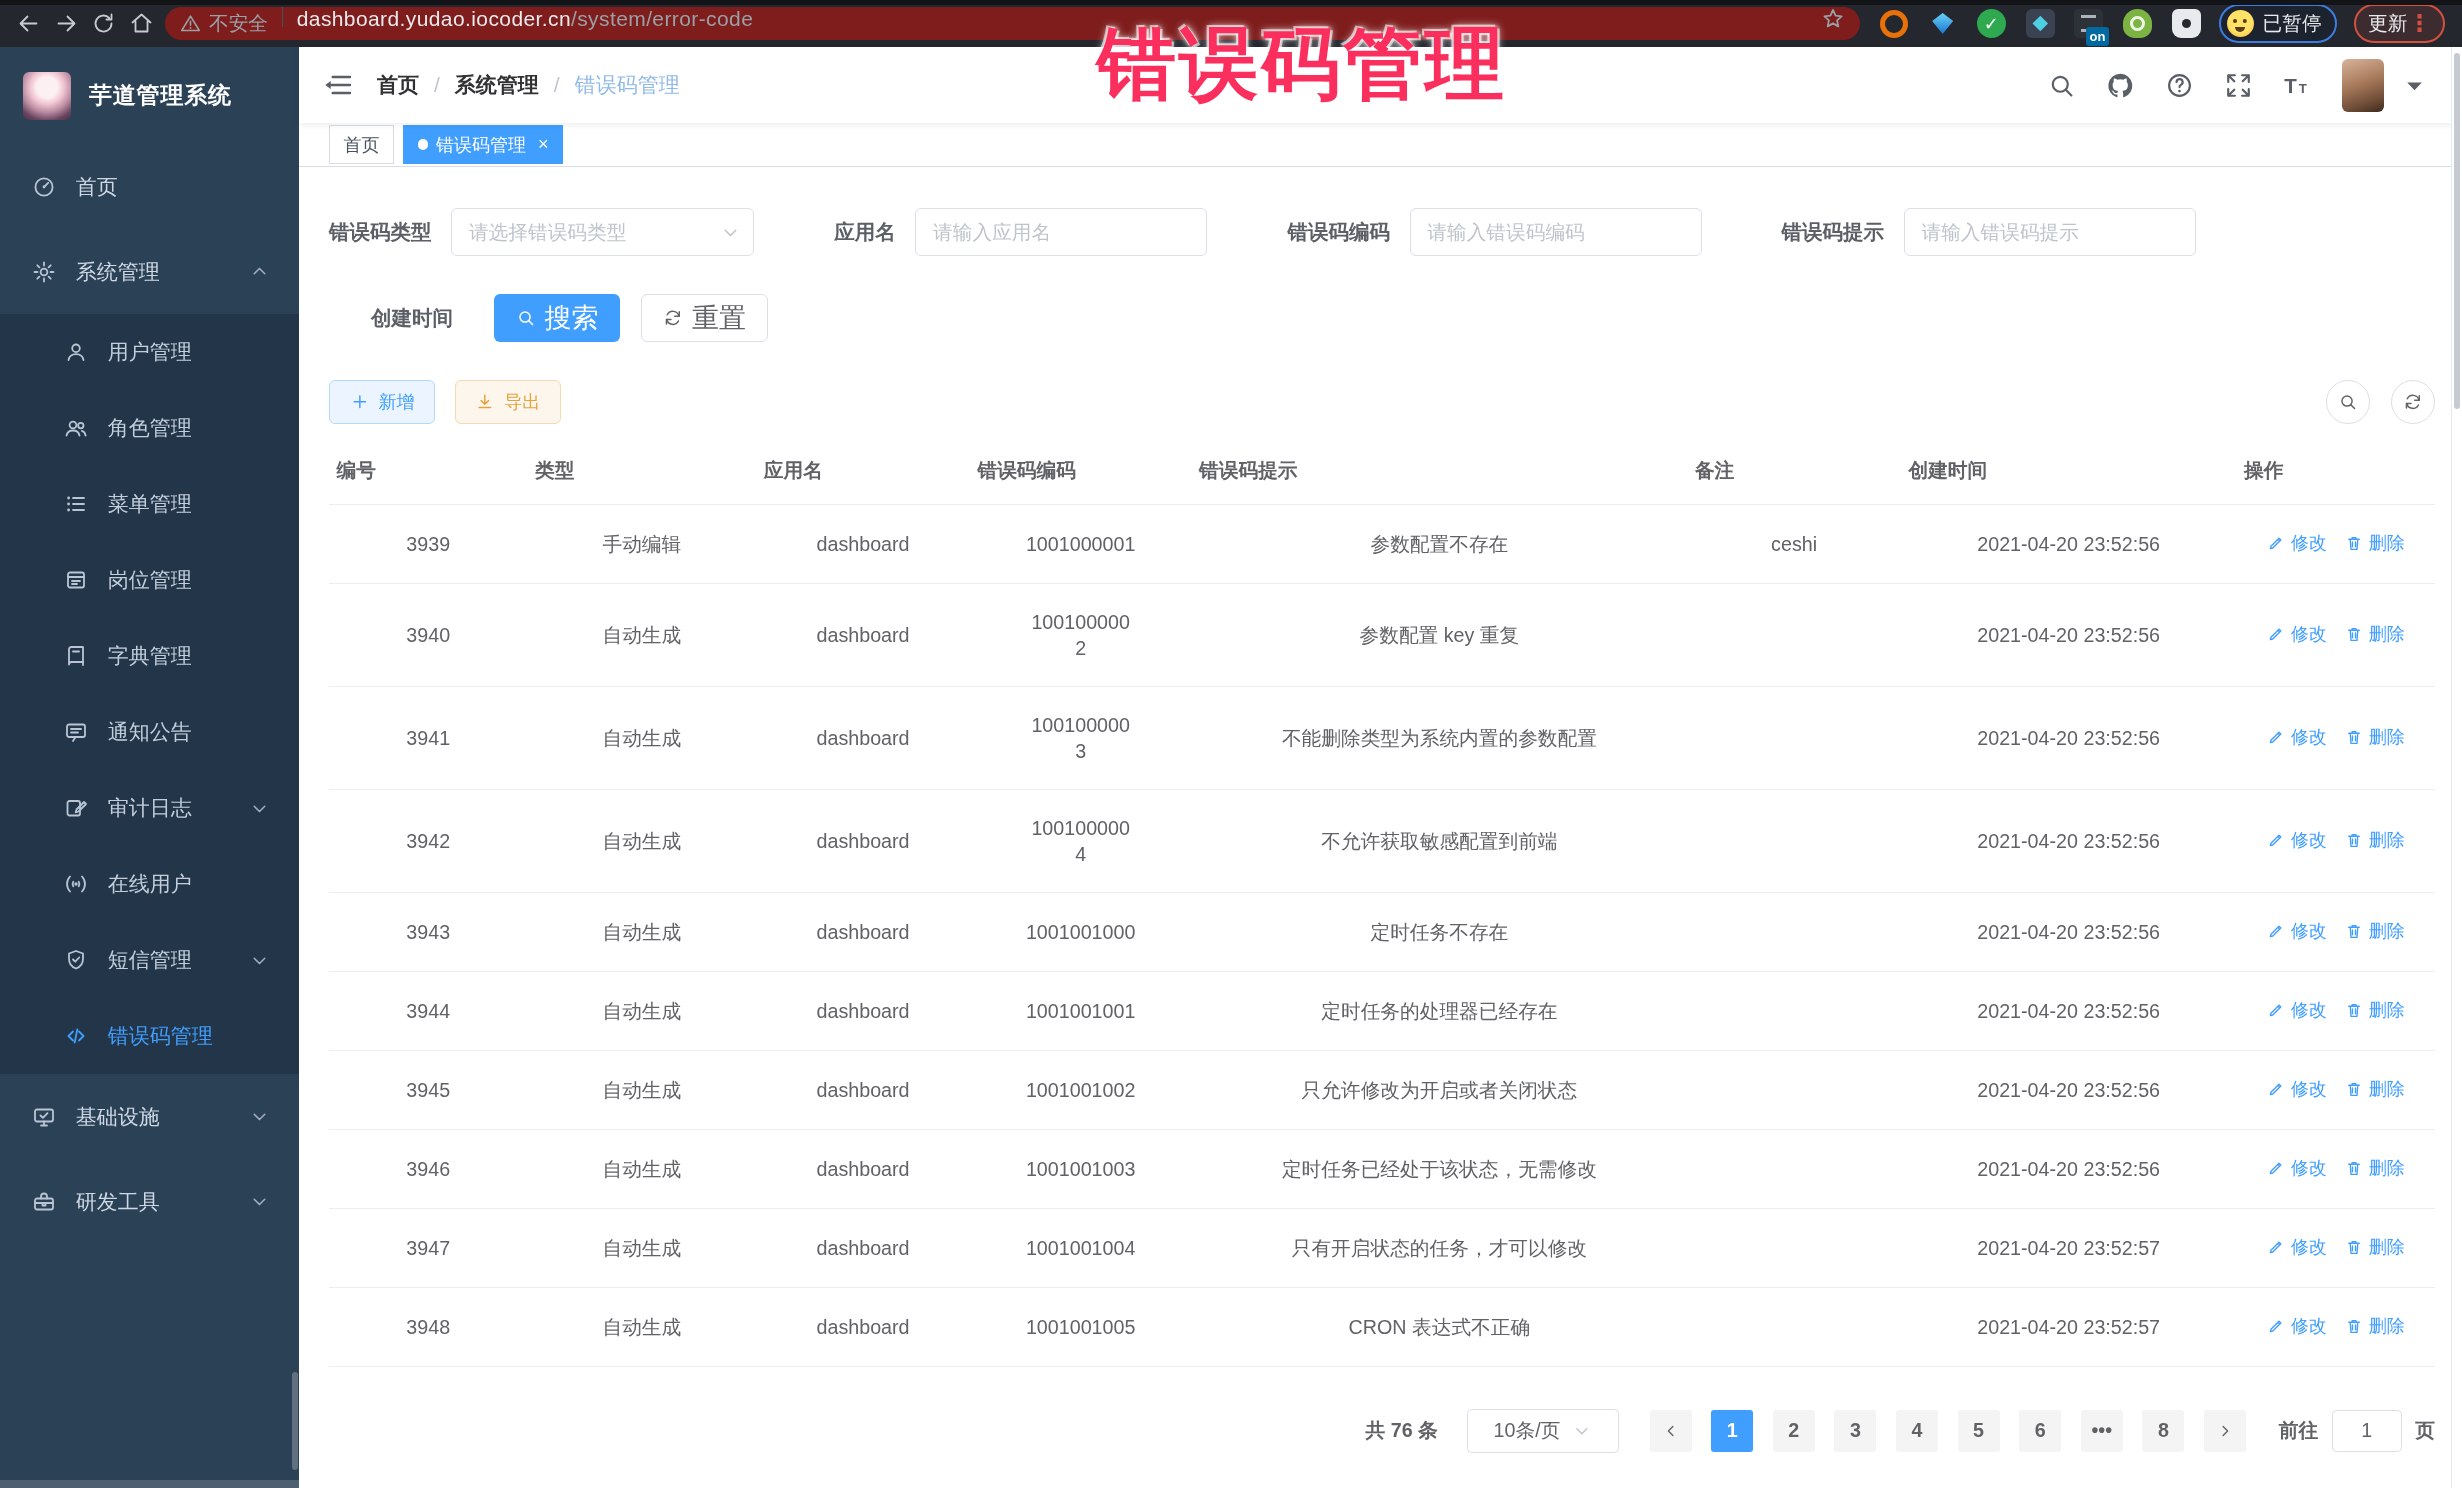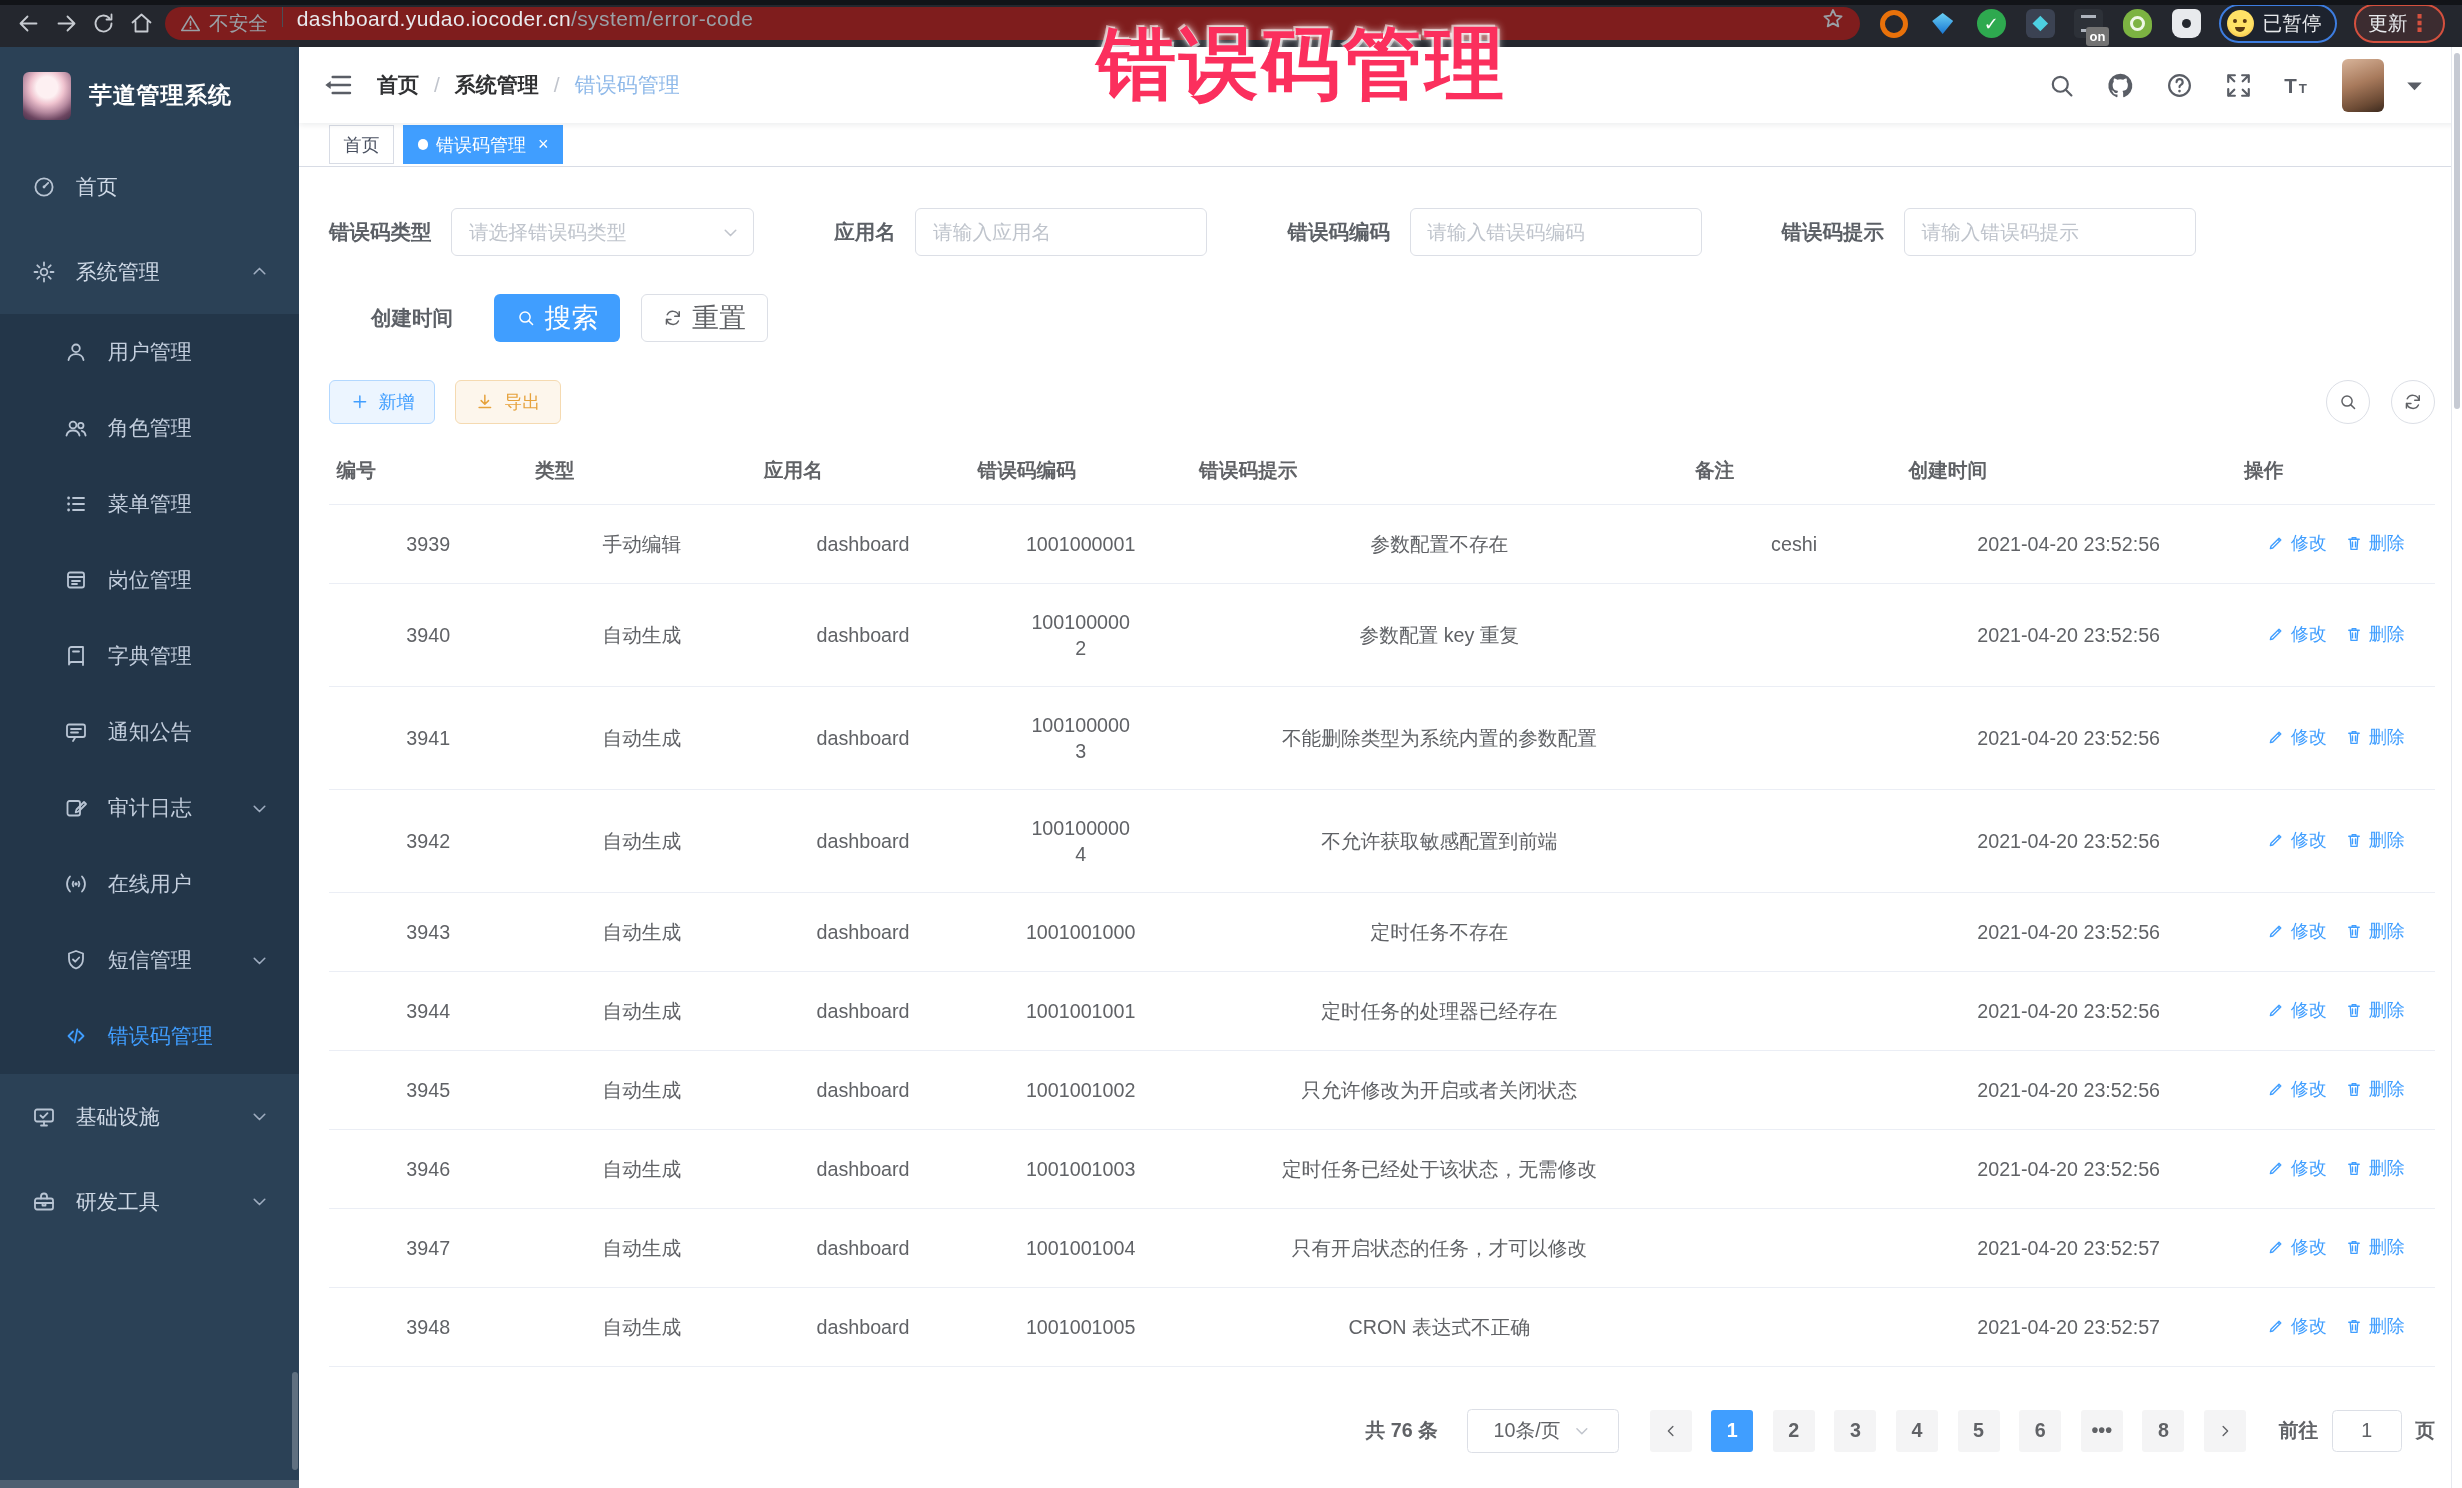--- a/index.html
+++ b/index.html
@@ -21,21 +21,21 @@
   .ext-cluster { display:flex; align-items:center; gap:19.7px; margin-right:18px; }
   .ext { position:relative; width:29px; height:29px; display:inline-flex; align-items:center; justify-content:center; }
   .ext.ring-orange::after { content:""; width:18px; height:18px; border:5.3px solid #e8710a; border-radius:50%; }
   .ext.gem-blue::after { content:""; width:21px; height:21px; background:linear-gradient(180deg,#6ad1f5,#1976d2); clip-path:polygon(50% 0,100% 38%,50% 100%,0 38%); }
   .ext.check-green { background:#2ea94f; border-radius:50%; color:#fff; font-size:18px; font-weight:700; }
   .ext.check-green::after { content:"✓"; }
   .ext.grid-dark { background:#3b4252; border-radius:6px; }
   .ext.grid-dark::after { content:""; width:10.6px; height:10.6px; background:#4dd0e1; transform:rotate(45deg); }
   .ext.toggle-on { background:#2d3138; border-radius:4.5px; }
   .ext.toggle-on::before { content:""; width:15px; height:10.6px; border-top:3px solid #aeb4bd; border-bottom:3px solid #aeb4bd; }
-  .ext .on-badge { position:absolute; right:-6px; bottom:-7.6px; background:#737373; color:#fff; font-size:13px; line-height:1; padding:3px 3.8px; border-radius:3px; font-weight:700; }
+  .ext .on-badge { position:absolute; right:-6px; bottom:-7.6px; background:#0369a1; color:#fff; font-size:13px; line-height:1; padding:3px 3.8px; border-radius:3px; font-weight:700; }
   .ext.key-green { background:#7cb342; border-radius:50% 50% 40% 40%; }
   .ext.key-green::after { content:""; width:9px; height:9px; border:3px solid #eef7e6; border-radius:50%; }
   .ext.puzzle-white { background:#e8eaed; border-radius:6px 6px 9px 9px; }
   .ext.puzzle-white::after { content:""; width:9px; height:9px; background:#24272e; border-radius:50%; }
   .profile-chip { display:flex; align-items:center; gap:9px; border:2.3px solid #3d7de0; border-radius:23px; background:#1d232e; padding:3.8px 13.6px 3.8px 6px; margin-right:16.7px; }
   .face { width:27px; height:27px; border-radius:50%; background:radial-gradient(circle at 50% 42%,#ffe266 0 55%,#f4b73f 90%); position:relative; }
   .face::before { content:""; position:absolute; left:6.8px; top:9px; width:3.8px; height:3.8px; border-radius:50%; background:#5a3a12; box-shadow:9.8px 0 0 #5a3a12; }
   .face::after { content:""; position:absolute; left:8.3px; top:16.7px; width:10.6px; height:5.3px; border-radius:0 0 7.6px 7.6px; background:#5a3a12; }
   .profile-chip .label { color:#e8eaed; font-size:19.7px; }
   .update-pill { display:flex; align-items:center; gap:1px; border:2.3px solid #d4503e; border-radius:23px; background:rgba(212,80,62,.14); padding:3.8px 12px; }

